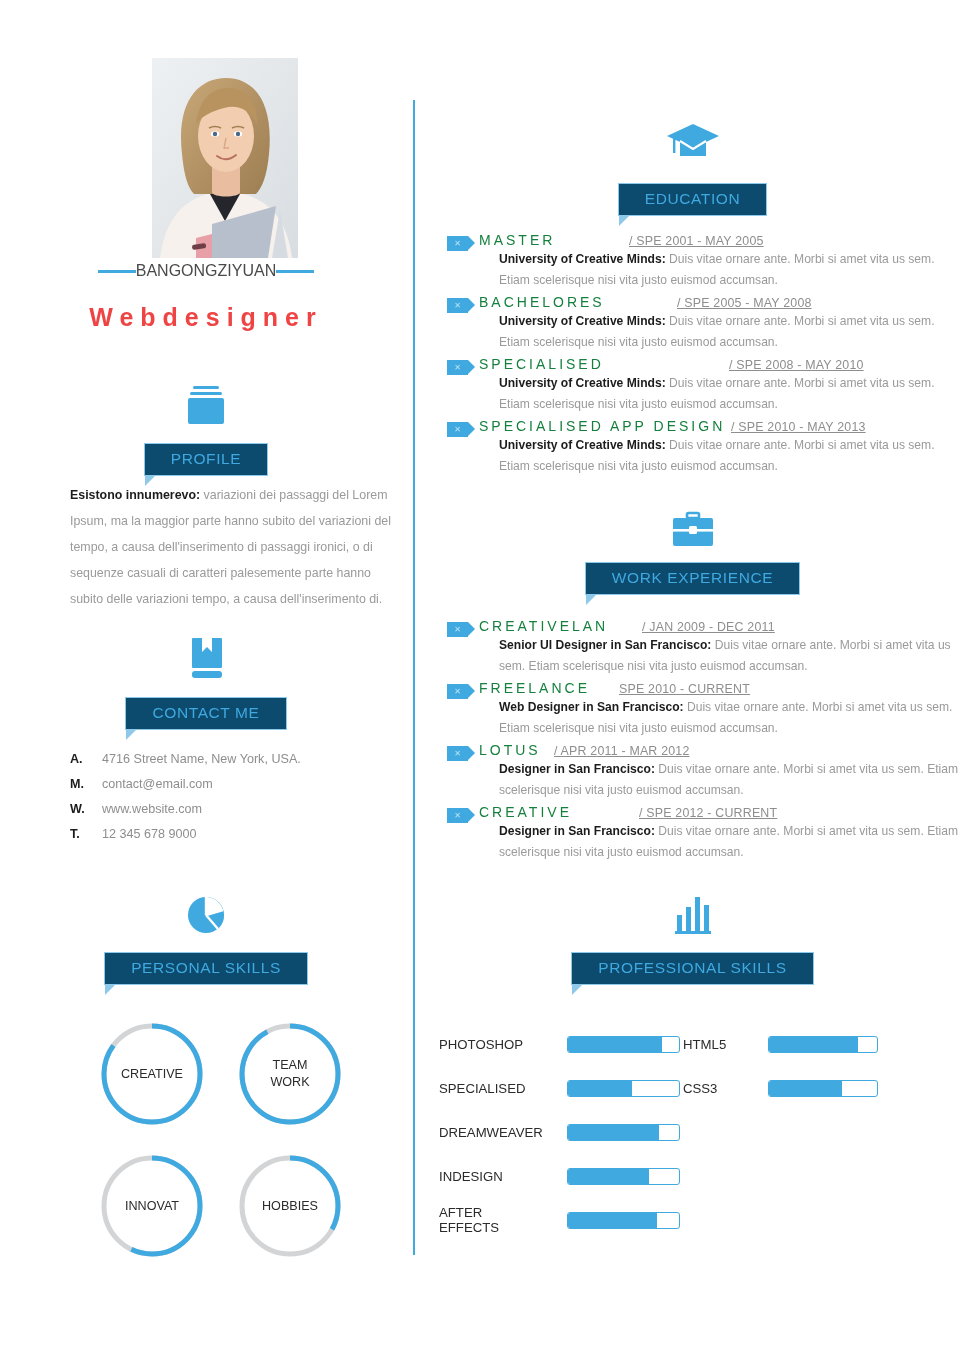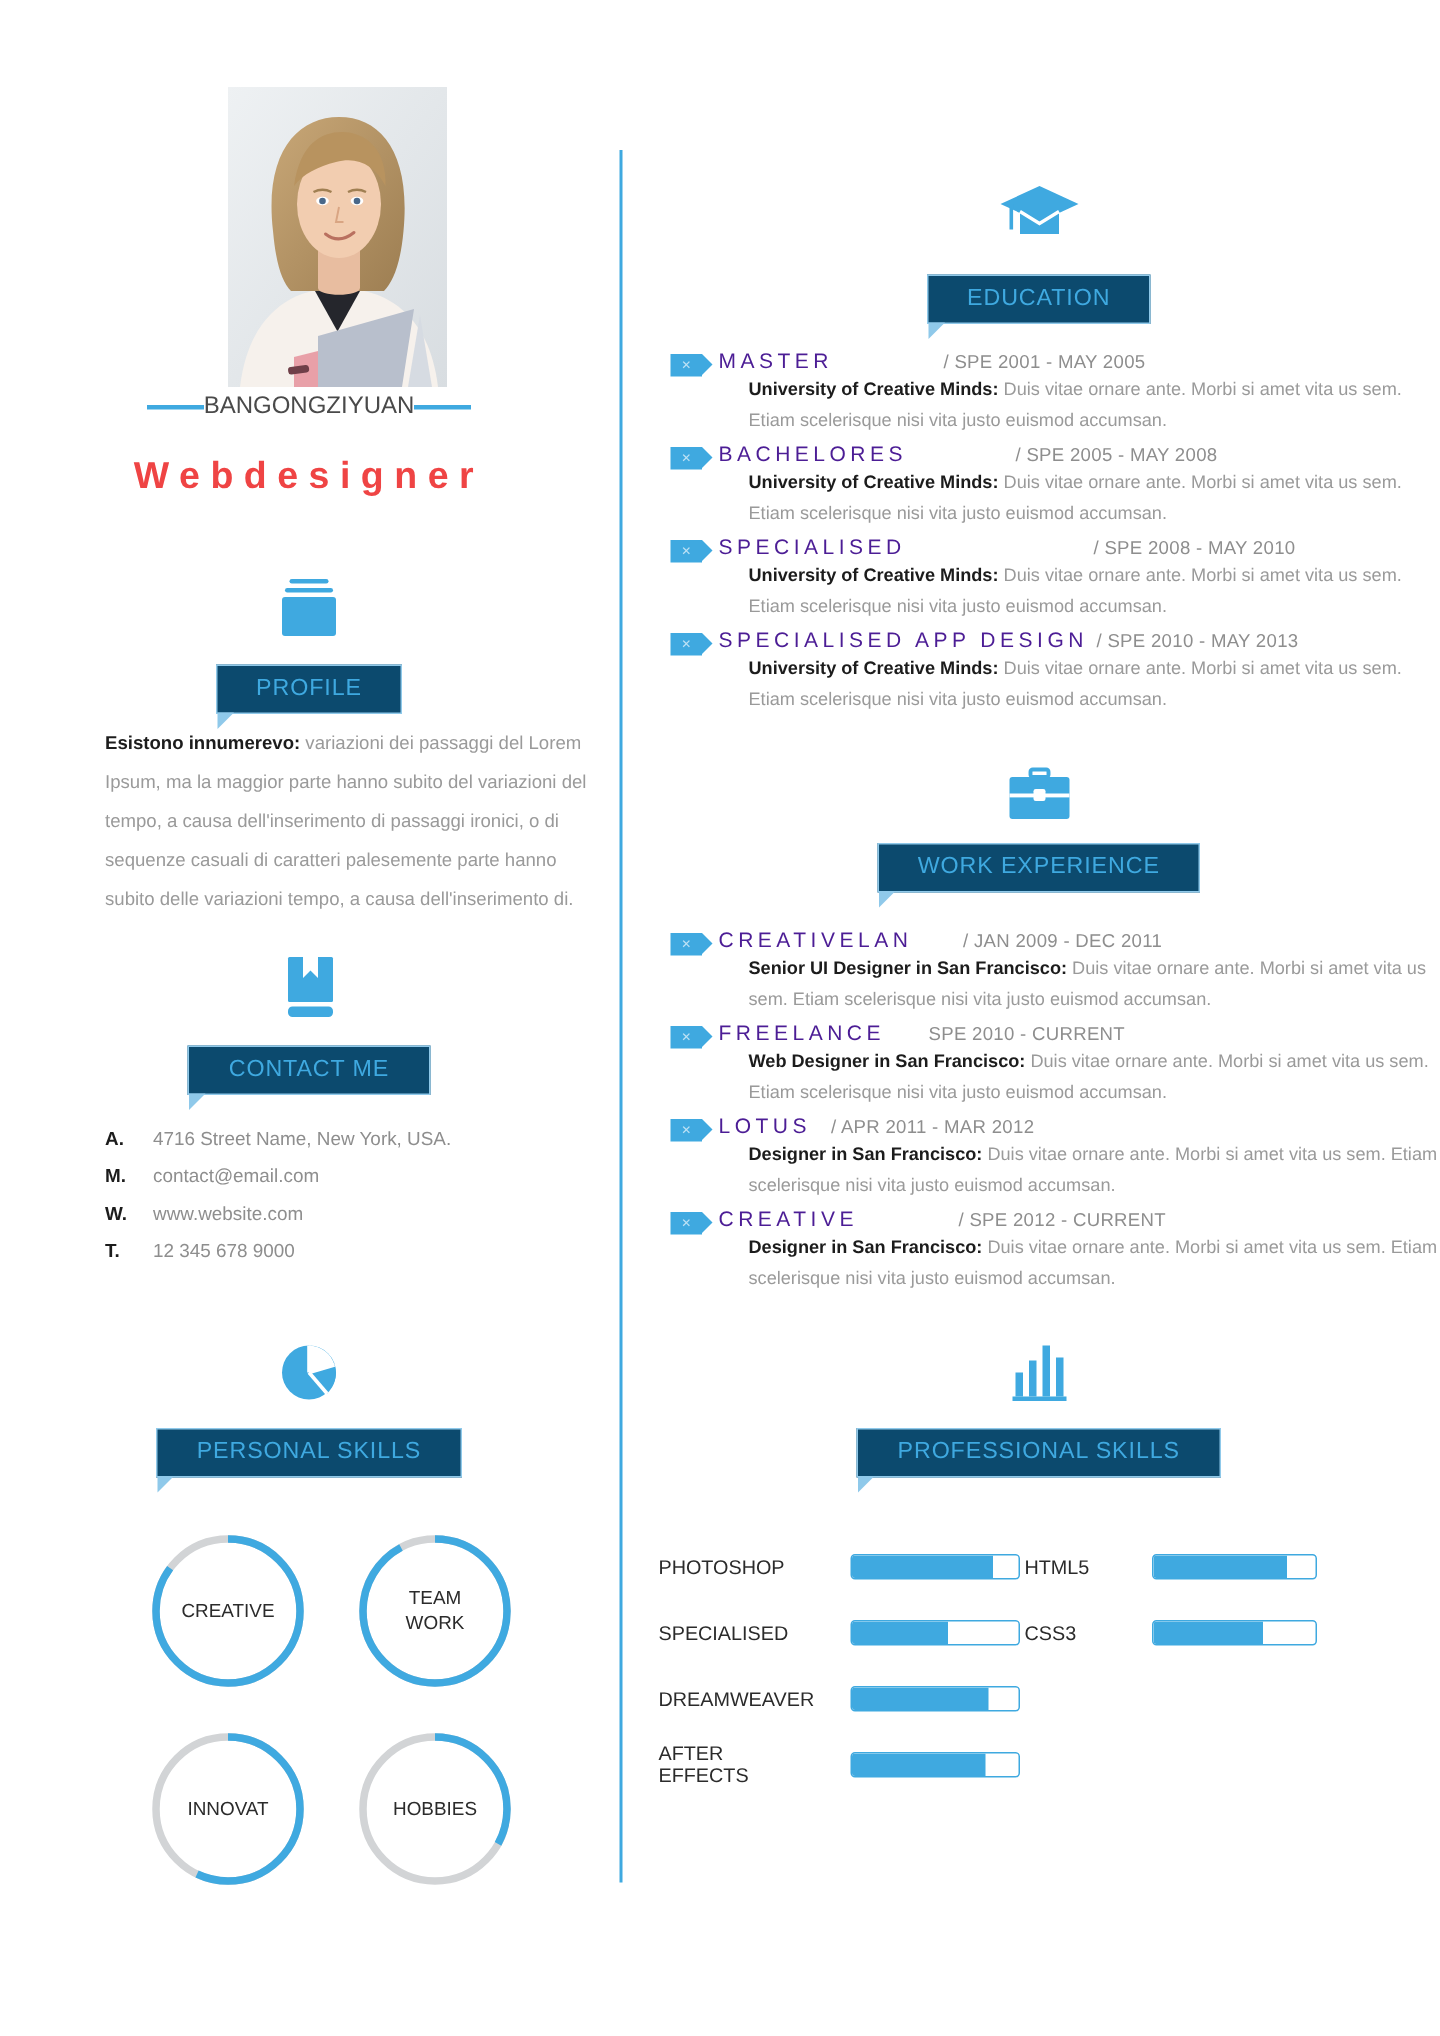--- a/index.html
+++ b/index.html
@@ -85,22 +85,22 @@
   .tag {
     position: absolute; left: 12px; top: 4px; width: 21px; height: 15px;
     background: #3fa9e0; color: #bfe2f5; font-size: 8px; line-height: 15px; text-align: center;
   }
   .tag::after {
     content: ""; position: absolute; right: -7px; top: 0;
     width: 0; height: 0; border-left: 7px solid #3fa9e0;
     border-top: 7.5px solid transparent; border-bottom: 7.5px solid transparent;
   }
   .entry-head { display: flex; align-items: baseline; white-space: nowrap; }
-  .entry-title { font-size: 14px; letter-spacing: 3px; color: #4c1d95; }
-  .entry-date  { font-size: 12.4px; color: #8e8e8e; letter-spacing: 0.2px; }
+  .entry-title { font-size: 14px; letter-spacing: 3px; color: #15803d; }
+  .entry-date  { font-size: 12.4px; color: #8e8e8e; letter-spacing: 0.2px; text-decoration: underline; }
   .entry-body  { font-size: 12.1px; line-height: 21px; color: #9a9a9a; margin-top: 1px; margin-left: 20px; }
   .entry-body b { color: #1c1c1c; font-weight: bold; }
 
   
   .prof-icon { position: absolute; left: 0; top: 893px; width: 535px; }
   .prof-chip { position: absolute; left: 0; top: 952px; width: 535px; }
   .bar-track {
     position: relative; height: 17px; border: 1px solid #3fa9e0; border-radius: 3px;
     background: #fff; overflow: hidden;
   }
@@ -387,20 +387,26 @@
             <div class="bar-fill" style="width:58%"></div>
           </div>
         </div>
         <div class="bl-row">
           <div class="bl-label">DREAMWEAVER</div>
           <div class="bar-track bl-track">
             <div class="bar-fill" style="width:82%"></div>
           </div>
         </div>
         <div class="bl-row">
+          <div class="bl-label">INDESIGN</div>
+          <div class="bar-track bl-track">
+            <div class="bar-fill" style="width:73%"></div>
+          </div>
+        </div>
+        <div class="bl-row">
           <div class="bl-label">AFTER<br>EFFECTS</div>
           <div class="bar-track bl-track">
             <div class="bar-fill" style="width:80%"></div>
           </div>
         </div>
       </div>
     <div class="bars-right" id="bars-right">
         <div class="bl-row">
           <div class="br-label">HTML5</div>
           <div class="bar-track br-track">

